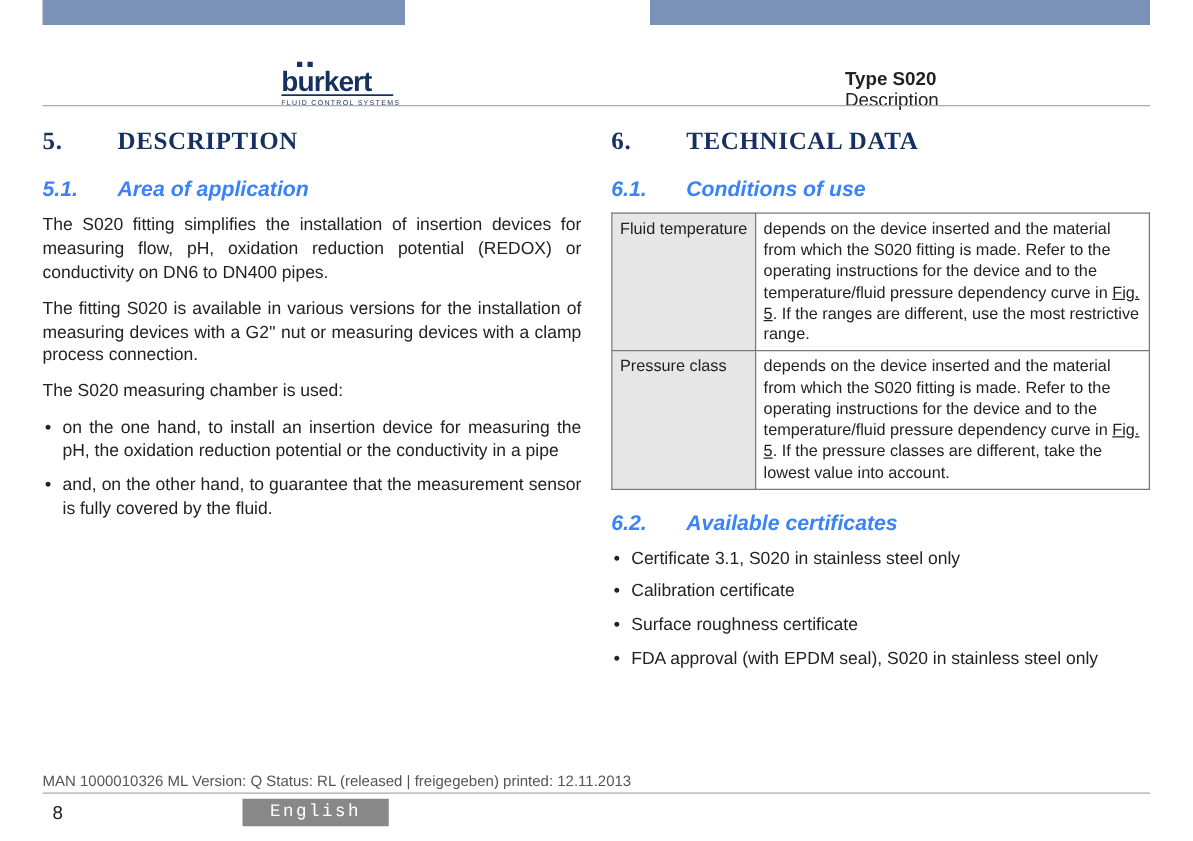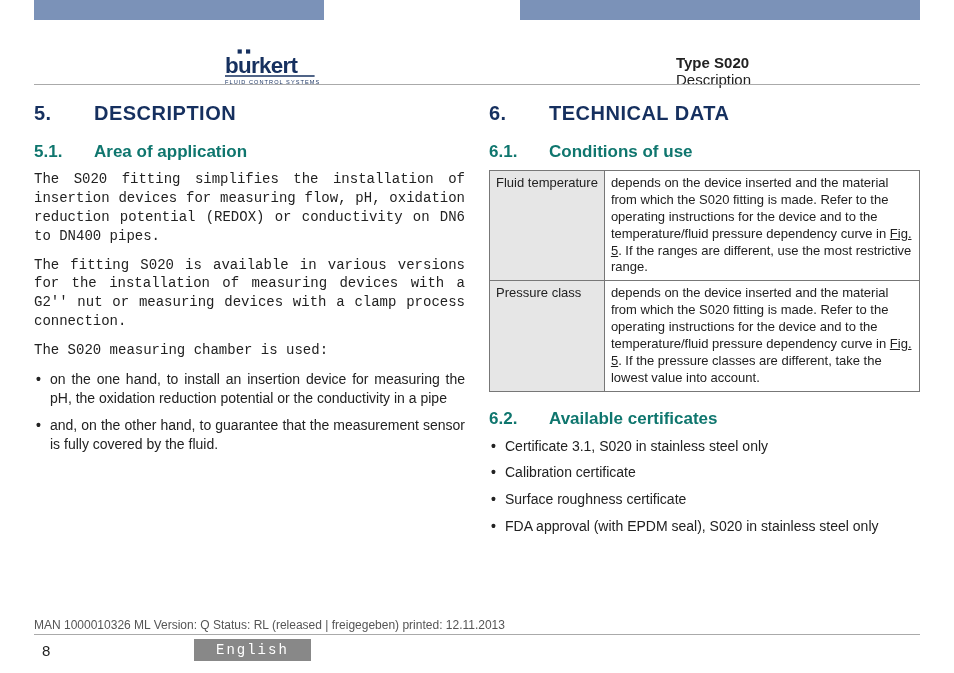--- a/index.html
+++ b/index.html
@@ -44,29 +44,30 @@
   .page-body {
     position: absolute;
     top: 100px; left: 34px; right: 34px; bottom: 40px;
     display: flex;
     gap: 24px;
   }
   .col { flex: 1; font-size: 14px; line-height: 1.35; }
   h1.section {
     font-size: 20px; font-weight: 800; letter-spacing: 0.5px;
     color: #16305f; margin-bottom: 14px;
-    font-family: Liberation Sans, sans-serif;
+    font-family: Liberation Serif, serif;
   }
   h1.section .num { display: inline-block; width: 60px; }
   h2.sub {
-    font-size: 17px; font-weight: 800; color: #0f766e;
+    font-size: 17px; font-weight: 800; color: #3b82f6;
     margin: 10px 0 6px 0;
+    font-style: italic;
   }
   h2.sub .num { display: inline-block; width: 60px; }
-  p { margin: 4px 0 10px 0; text-align: justify; font-family: Liberation Mono, monospace; }
+  p { margin: 4px 0 10px 0; text-align: justify; }
   ul.bullets { list-style: none; padding-left: 16px; }
   ul.bullets li { position: relative; margin: 4px 0 8px 0; text-align: justify; }
   ul.bullets li::before {
     content: "•"; position: absolute; left: -14px; top: 0; font-weight: bold;
   }
   table.cond {
     width: 100%; border-collapse: collapse; font-size: 13px;
     margin-top: 2px;
   }
   table.cond td {

